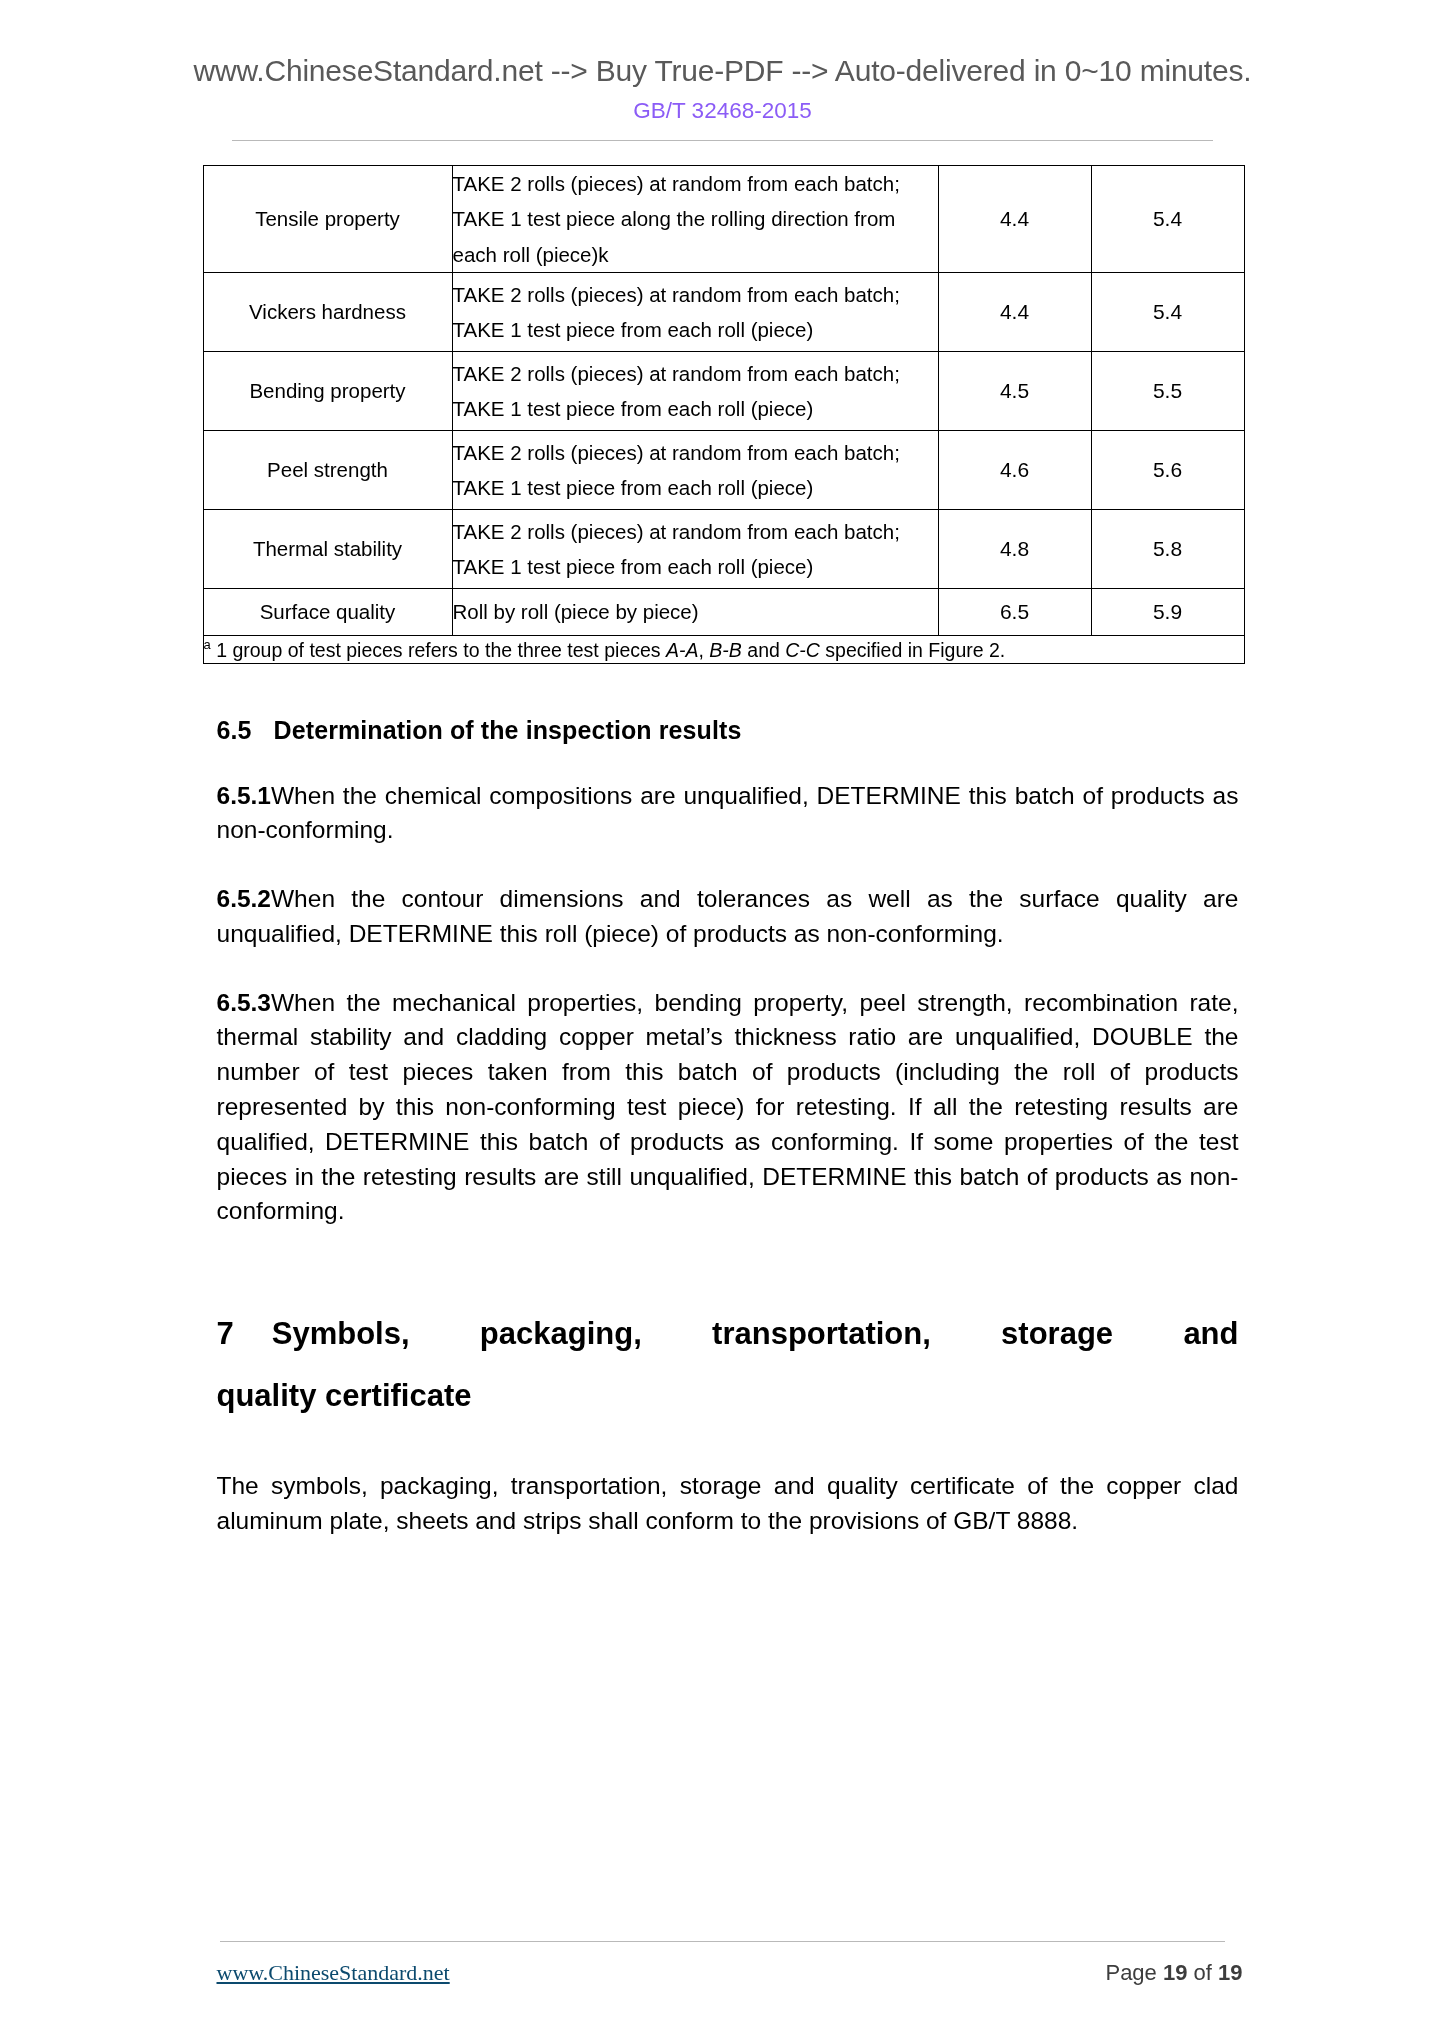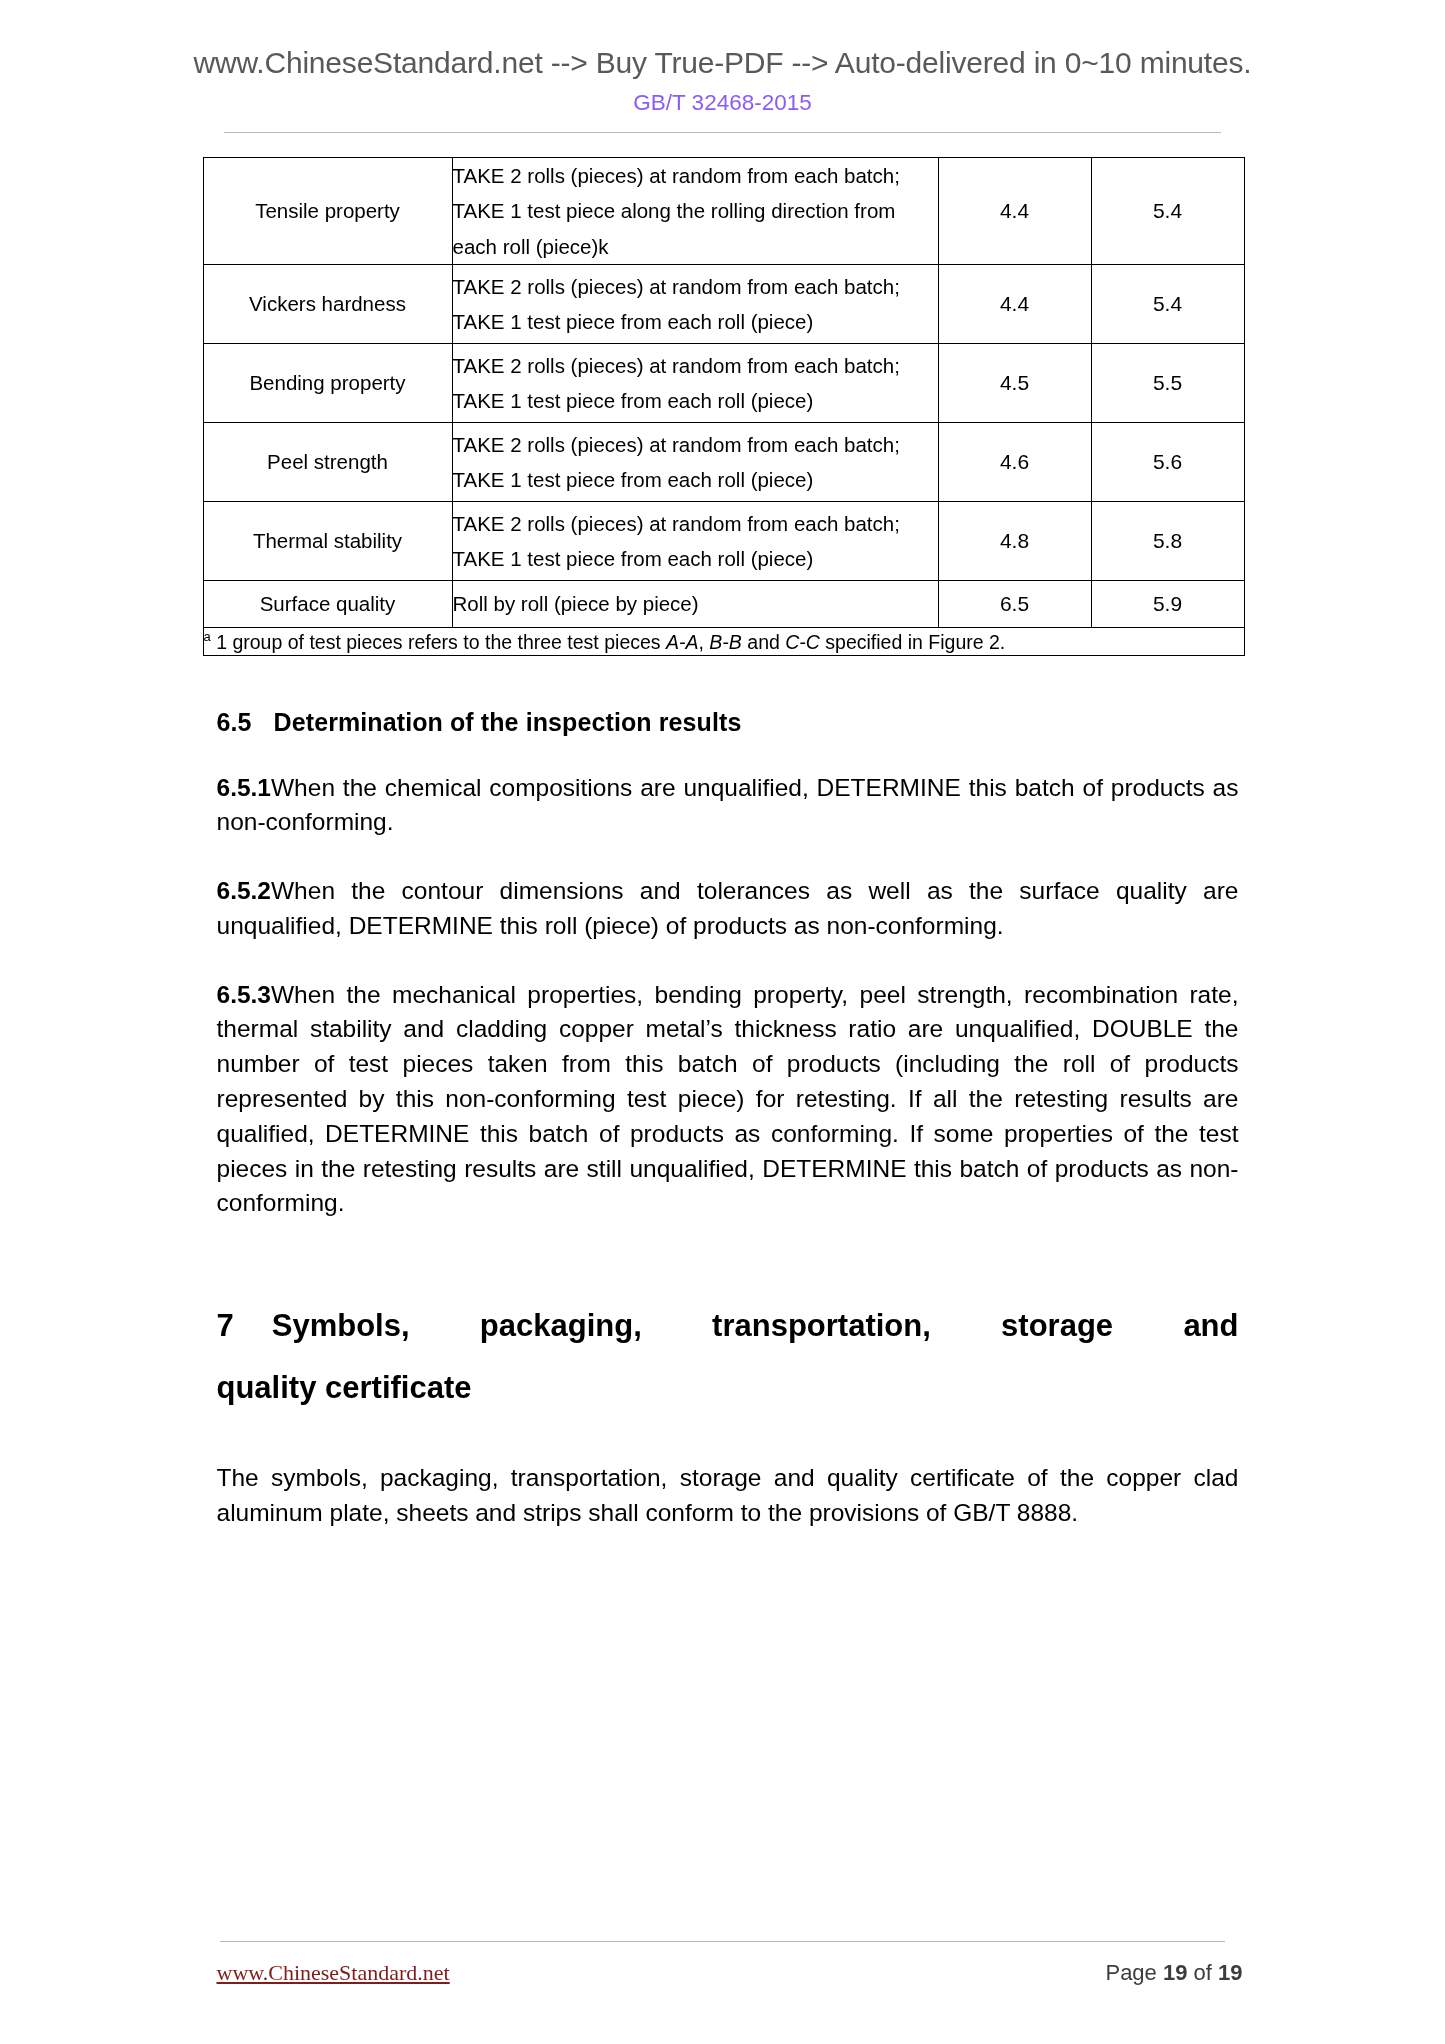--- a/index.html
+++ b/index.html
@@ -13,21 +13,21 @@
     font-family: "Liberation Sans", sans-serif;
     color: #000000;
     position: relative;
     overflow: hidden;
   }
   .page {
     position: relative;
     width: 1445px;
     height: 2044px;
     box-sizing: border-box;
-    padding: 4px;
+    padding: 12px;
   }
 
   
   .hdr-promo {
     text-align: center;
     font-size: 30px;
     color: #595959;
     letter-spacing: -0.2px;
     padding-top: 42px;
     font-weight: 400;
@@ -166,21 +166,21 @@
   .ftr-row {
     margin: 18px auto 0 auto;
     width: 1040px;
     display: flex;
     justify-content: space-between;
     align-items: baseline;
   }
   .ftr-left {
     font-family: "Liberation Serif", serif;
     font-size: 22px;
-    color: #7f1d1d;
+    color: #0c4a6e;
     text-decoration: underline;
     margin-left: 14px;
   }
   .ftr-right {
     font-size: 22px;
     color: #3d3d3d;
   }
   .ftr-right b { font-weight: bold; }
 </style>
 </head>

